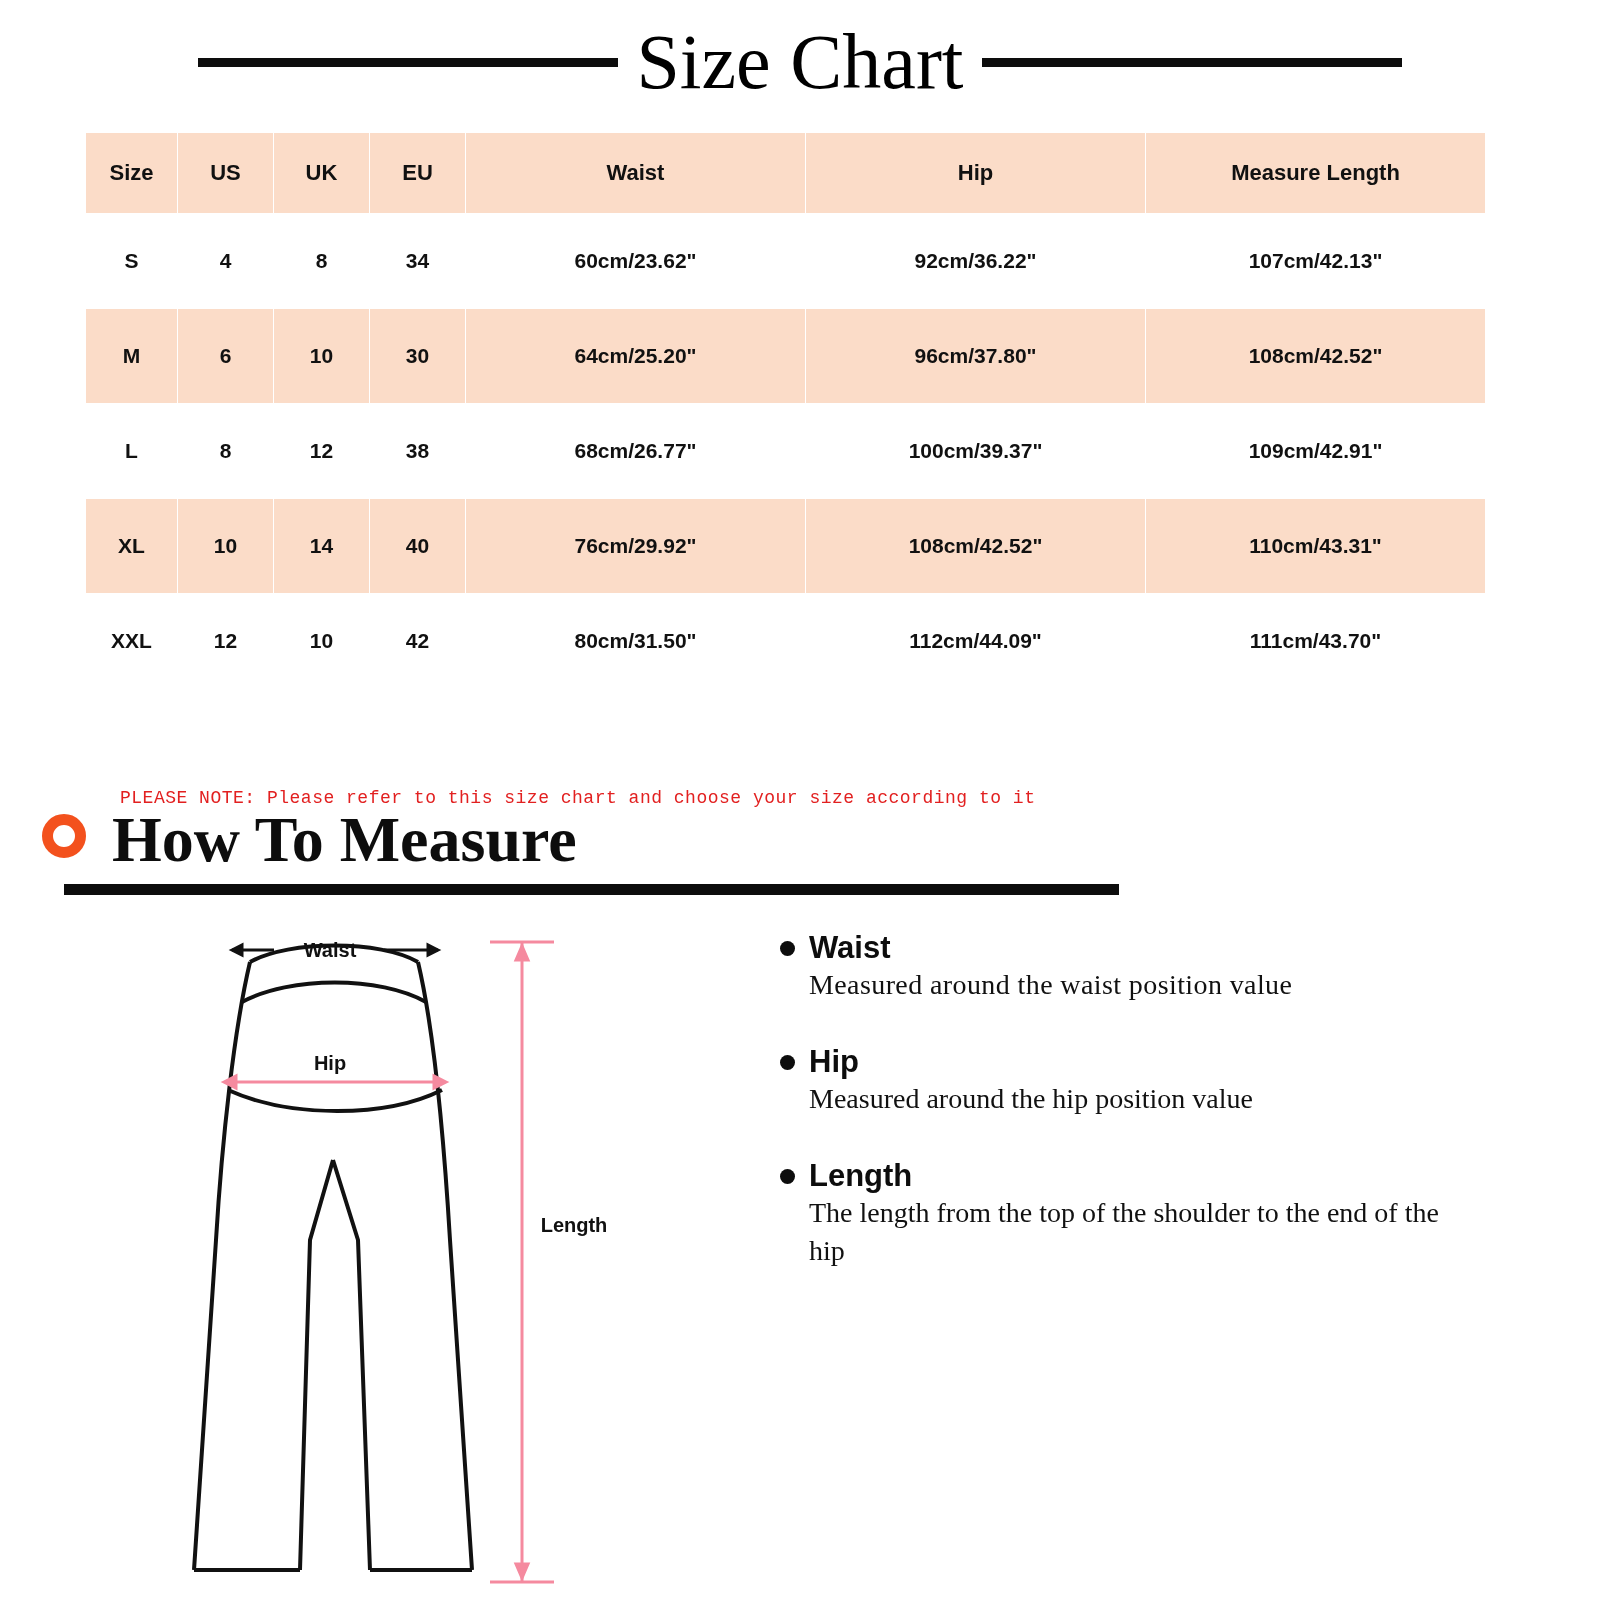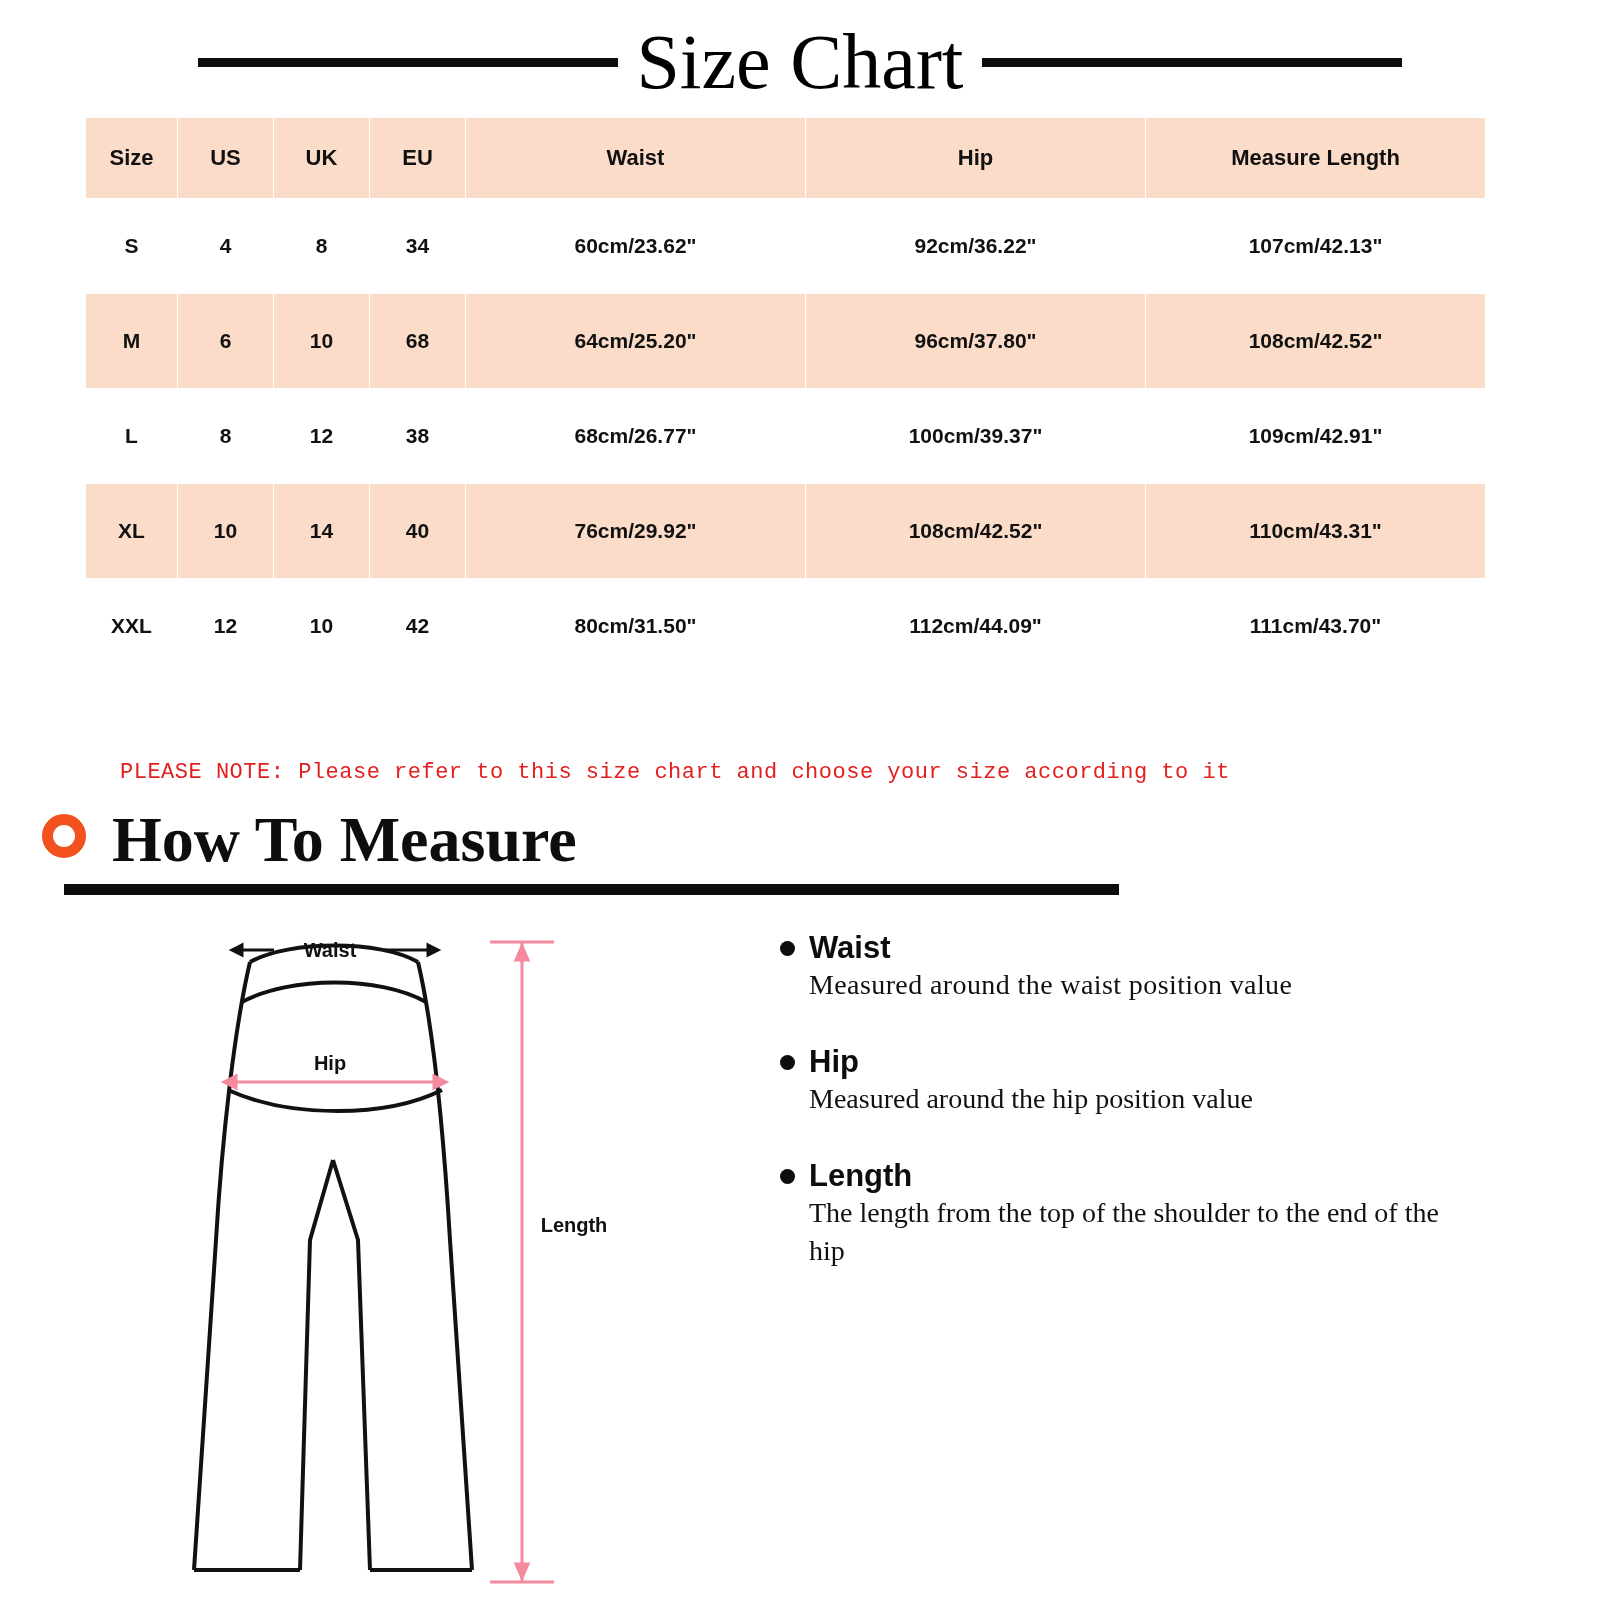--- a/index.html
+++ b/index.html
@@ -40,21 +40,21 @@
     line-height: 84px;
     font-weight: 400;
     color: #000000;
     white-space: nowrap;
   }
 
   
   .size-table {
     position: absolute;
     left: 85px;
-    top: 117px;
+    top: 132px;
     width: 1400px;
     border-collapse: collapse;
     table-layout: fixed;
   }
   .size-table td, .size-table th {
     border: 1px solid #ffffff;
     text-align: center;
     vertical-align: middle;
     font-size: 21px;
     font-weight: bold;
@@ -75,23 +75,23 @@
   .col-uk    { width: 96px; }
   .col-eu    { width: 96px; }
   .col-waist { width: 340px; }
   .col-hip   { width: 340px; }
   .col-len   { width: 340px; }
 
   
   .please-note {
     position: absolute;
     left: 120px;
-    top: 760px;
+    top: 788px;
     font-family: "Liberation Mono", monospace;
-    font-size: 22px;
+    font-size: 18px;
     letter-spacing: 0.5px;
     color: #e22020;
     white-space: nowrap;
   }
 
   
   .htm-block {
     position: absolute;
     left: 34px;
     top: 800px;
@@ -209,21 +209,21 @@
       <td>8</td>
       <td>34</td>
       <td>60cm/23.62"</td>
       <td>92cm/36.22"</td>
       <td>107cm/42.13"</td>
     </tr>
     <tr class="even">
       <td class="first-col">M</td>
       <td>6</td>
       <td>10</td>
-      <td>68</td>
+      <td>30</td>
       <td>64cm/25.20"</td>
       <td>96cm/37.80"</td>
       <td>108cm/42.52"</td>
     </tr>
     <tr class="odd">
       <td class="first-col">L</td>
       <td>8</td>
       <td>12</td>
       <td>38</td>
       <td>68cm/26.77"</td>

